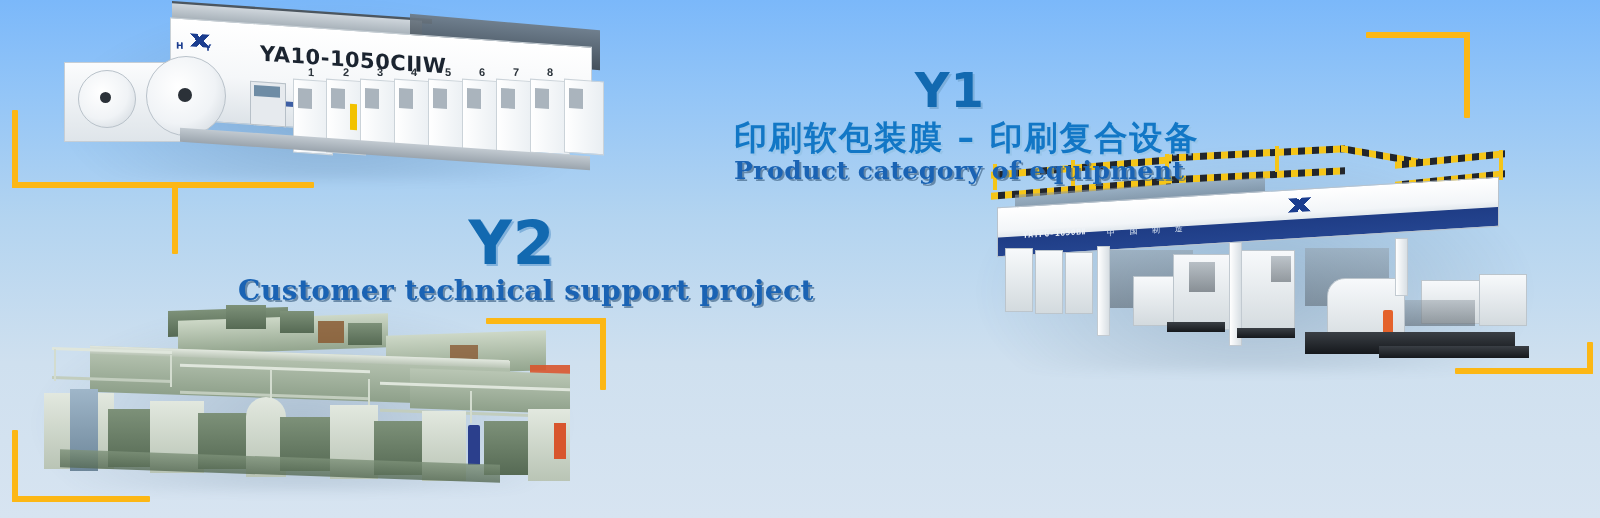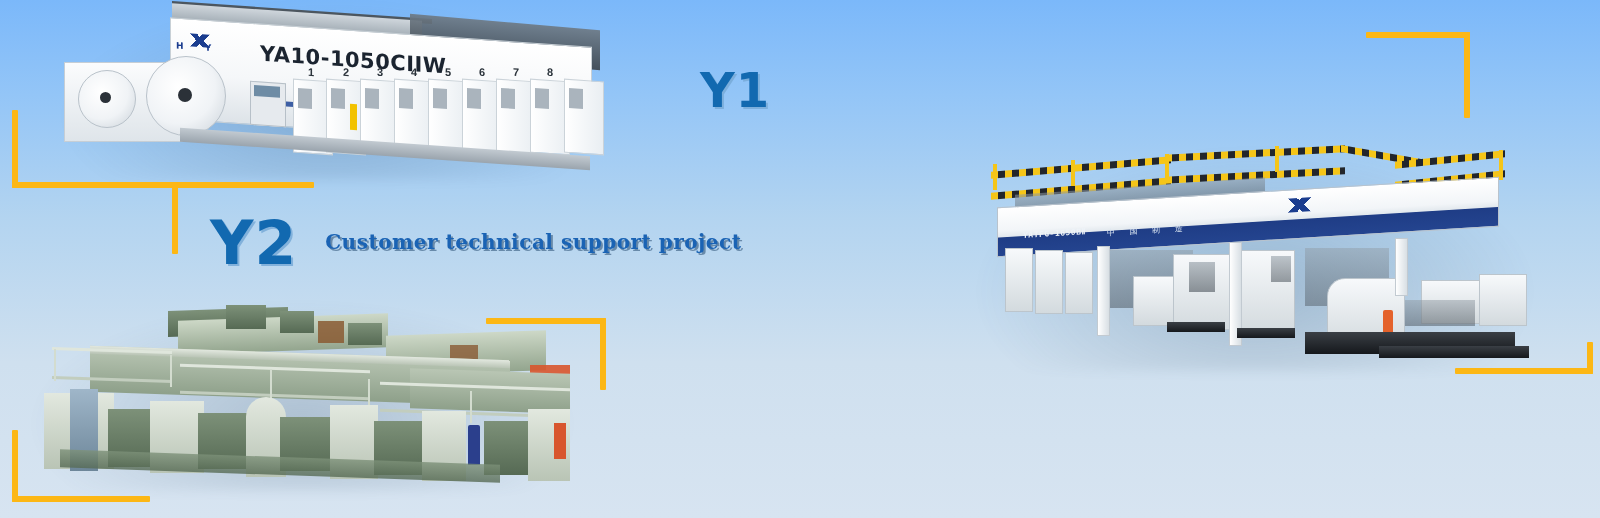--- a/index.html
+++ b/index.html
@@ -10,21 +10,21 @@
   #banner{
     position:relative;width:1600px;height:518px;overflow:hidden;
     background:linear-gradient(to bottom,#7bb8fa 0%,#93c5f7 18%,#b3d4f0 42%,#cfe0ef 70%,#d7e4f1 100%);
   }
 
   
   .bracket{position:absolute;}
   .bracket span{position:absolute;background:#fcb715;display:block;border-radius:1px;}
 
   
-  .tgroup{position:absolute;display:flex;align-items:center;}
+  .tgroup{position:absolute;display:flex;align-items:center;flex-direction:column;}
   .ycode{
     color:#1269b0;font-weight:bold;letter-spacing:1px;
     text-shadow:2px 2px 0 rgba(120,170,215,.85);
     font-family:"DejaVu Sans","Liberation Sans",sans-serif;
   }
   .tlines{display:flex;flex-direction:column;}
   .cn{
     color:#1277c6;font-weight:bold;white-space:nowrap;
     font-family:"DejaVu Sans","Liberation Sans",sans-serif;
     text-shadow:0 0 1px #8fc3ea,2px 2px 0 rgba(150,195,230,.8);
@@ -291,23 +291,27 @@
     <span style="left:0;top:26px;width:138px;height:6px;"></span>
   </div>
 
   <div class="bracket" id="br-bl-bot" style="left:12px;top:430px;width:138px;height:72px;">
     <span style="left:0;top:0;width:6px;height:72px;"></span>
     <span style="left:0;top:66px;width:138px;height:6px;"></span>
   </div>
 
   <div class="tgroup" id="g1" style="left:700px;top:62px;">
     <div class="ycode" style="font-size:48px;">Y1</div>
+    <div class="tlines" style="margin-left:34px;">
+      <div class="cn" style="font-size:33px;line-height:40px;">印刷软包装膜 – 印刷复合设备</div>
+      <div class="en" style="font-size:25px;line-height:30px;margin-top:-2px;">Product category of equipment</div>
+    </div>
   </div>
 
   <div class="tgroup" id="g2" style="left:210px;top:208px;">
     <div class="ycode" style="font-size:60px;">Y2</div>
     <div class="tlines" style="margin-left:28px;">
-      <div class="en" style="font-size:20px;line-height:30px;margin-top:-2px;">Customer technical support project</div>
+      <div class="en" style="font-size:28px;line-height:30px;margin-top:-2px;">Customer technical support project</div>
     </div>
   </div>
 
 
 </div>
 
 </body></html>

